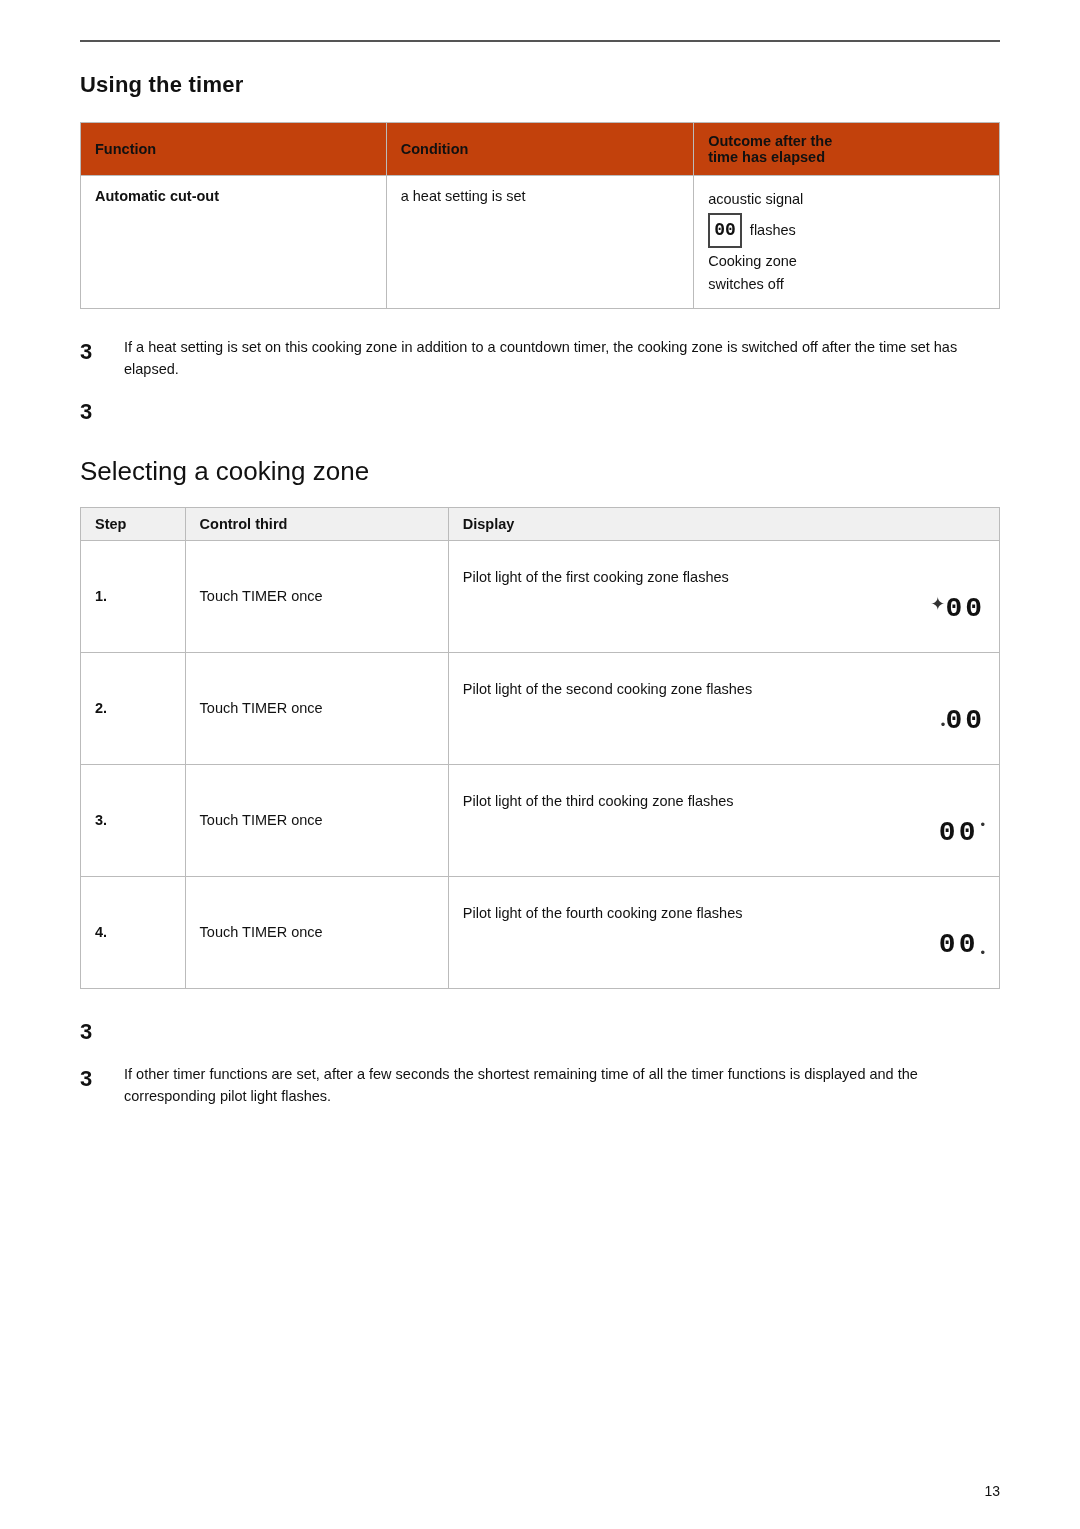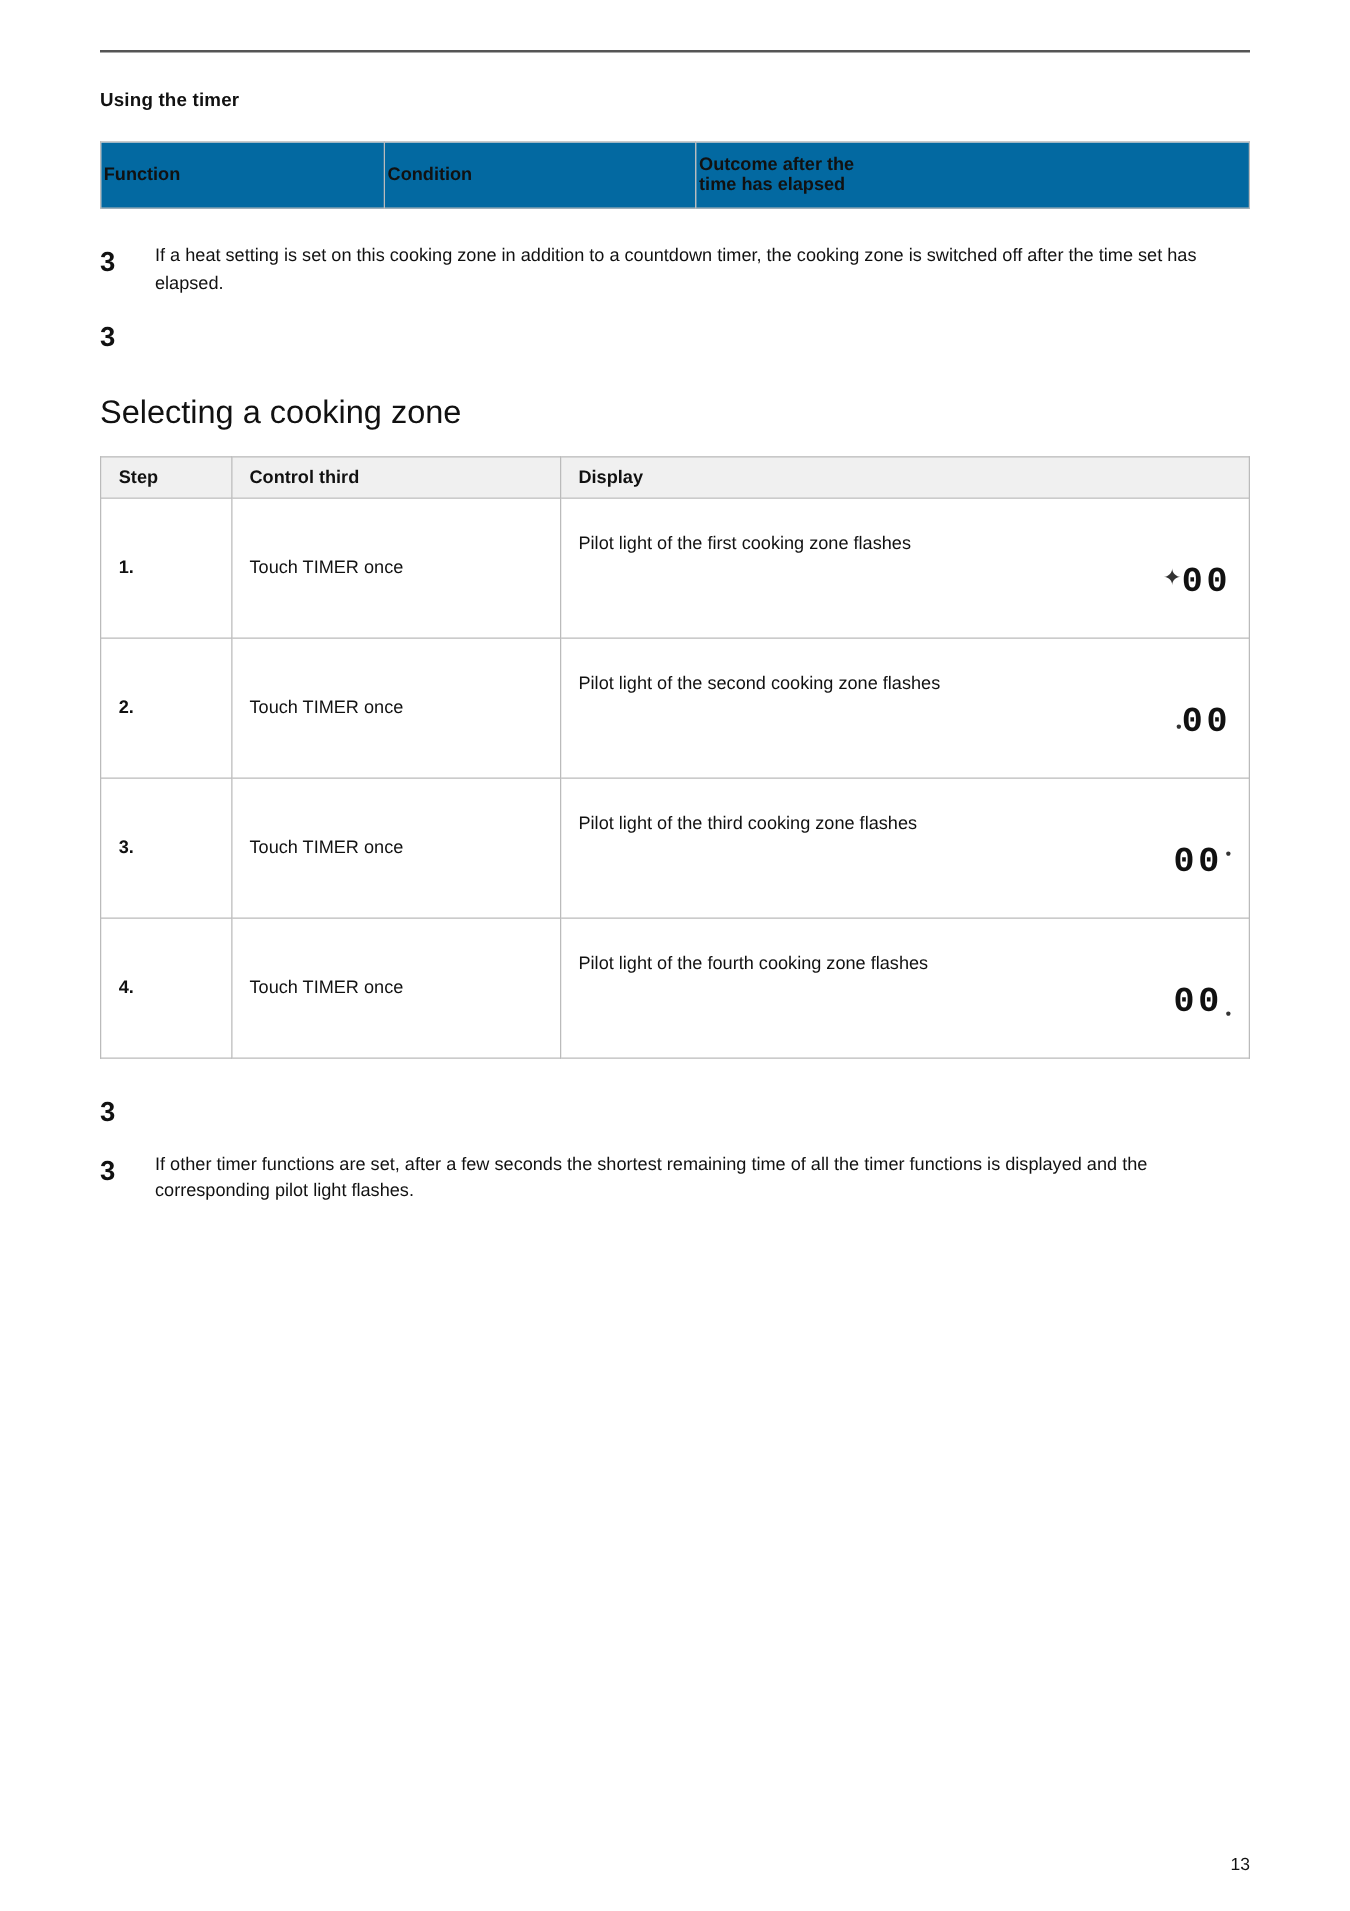--- a/index.html
+++ b/index.html
@@ -8,40 +8,40 @@
       font-family: Arial, Helvetica, sans-serif;
       font-size: 15px;
       color: #111;
       width: 1080px;
       min-height: 1529px;
       padding: 40px 80px 60px 80px;
       position: relative;
     }
 
     h2.section-title {
-      font-size: 15px;
+      font-size: 22px;
       font-weight: bold;
       font-family: Arial, Helvetica, sans-serif;
       margin-bottom: 24px;
       letter-spacing: 0.01em;
     }
 
     
     .timer-table {
       width: 100%;
       border-collapse: collapse;
       margin-bottom: 28px;
       font-size: 14.5px;
     }
     .timer-table th {
       font-weight: bold;
-      padding: 10px 2px;
+      padding: 10px 14px;
       text-align: left;
       border: 1px solid #bbb;
-      background: #0369a1;
+      background: #c2410c;
       font-size: 14.5px;
     }
     .timer-table td {
       padding: 12px 14px;
       border: 1px solid #bbb;
       vertical-align: top;
     }
     .timer-table .row-label {
       font-weight: bold;
     }
@@ -128,20 +128,31 @@
 
 <table class="timer-table">
   <thead>
     <tr>
       <th>Function</th>
       <th>Condition</th>
       <th>Outcome after the<br>time has elapsed</th>
     </tr>
   </thead>
   <tbody>
+    <tr>
+      <td class="row-label">Automatic cut-out</td>
+      <td>a heat setting is set</td>
+      <td class="outcome-col">
+        acoustic signal<br>
+        <span style="font-family:'Courier New',monospace;font-size:18px;font-weight:bold;border:2px solid #444;padding:1px 4px;display:inline-block;margin:2px 0;">00</span>
+        &nbsp;flashes<br>
+        Cooking zone<br>
+        switches off
+      </td>
+    </tr>
   </tbody>
 </table>
 
 <div class="info-item">
   <span class="info-bullet">3</span>
   <span class="info-text">If a heat setting is set on this cooking zone in addition to a countdown timer, the cooking zone is switched off after the time set has elapsed.</span>
 </div>
 <div class="info-item">
   <span class="info-bullet">3</span>
 </div>

